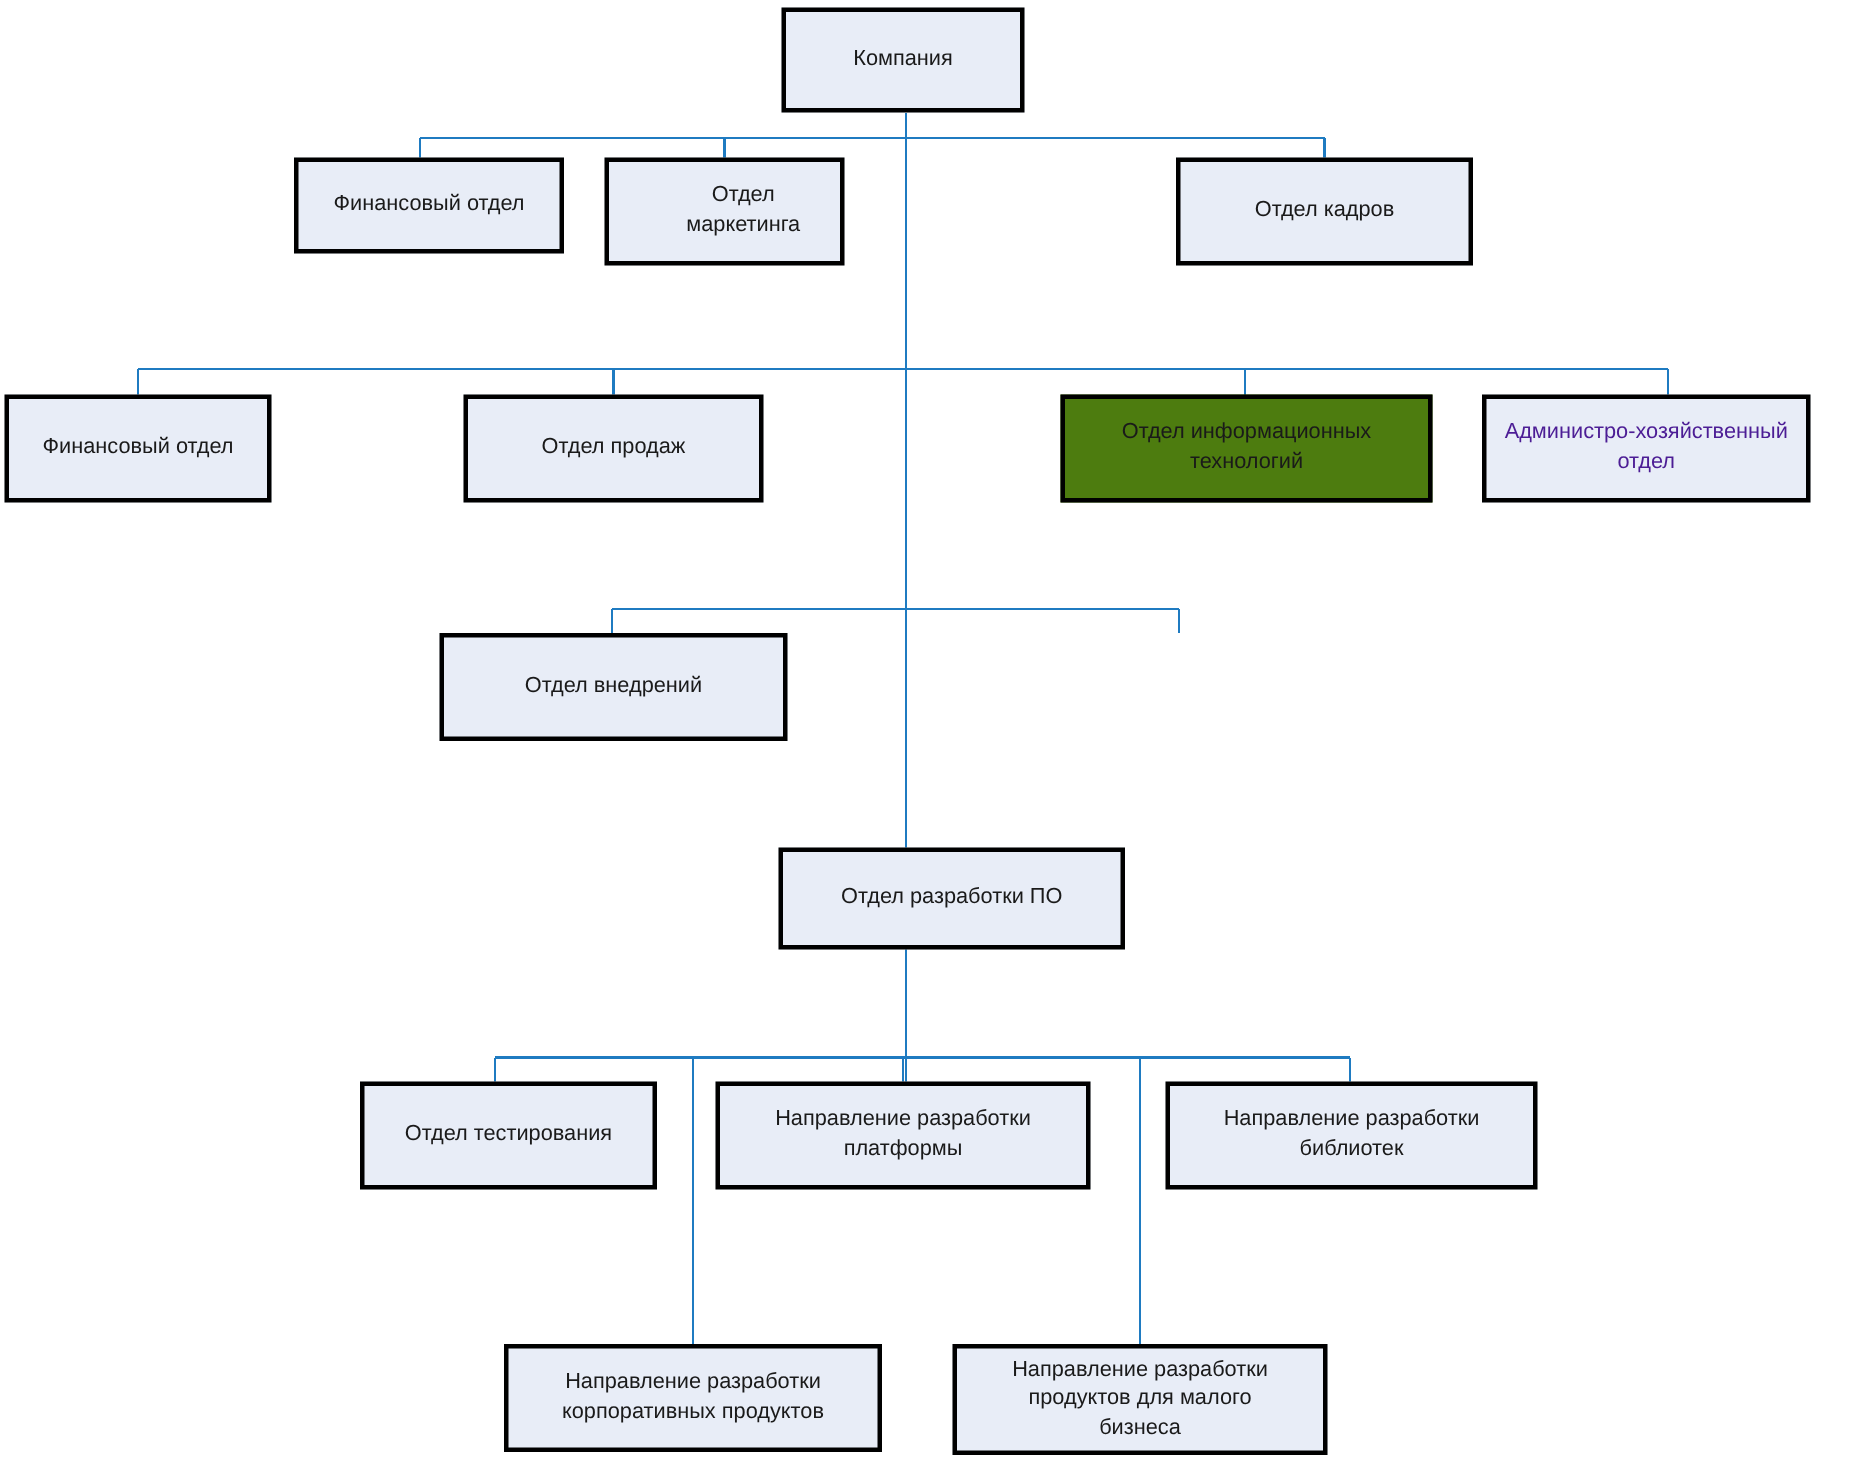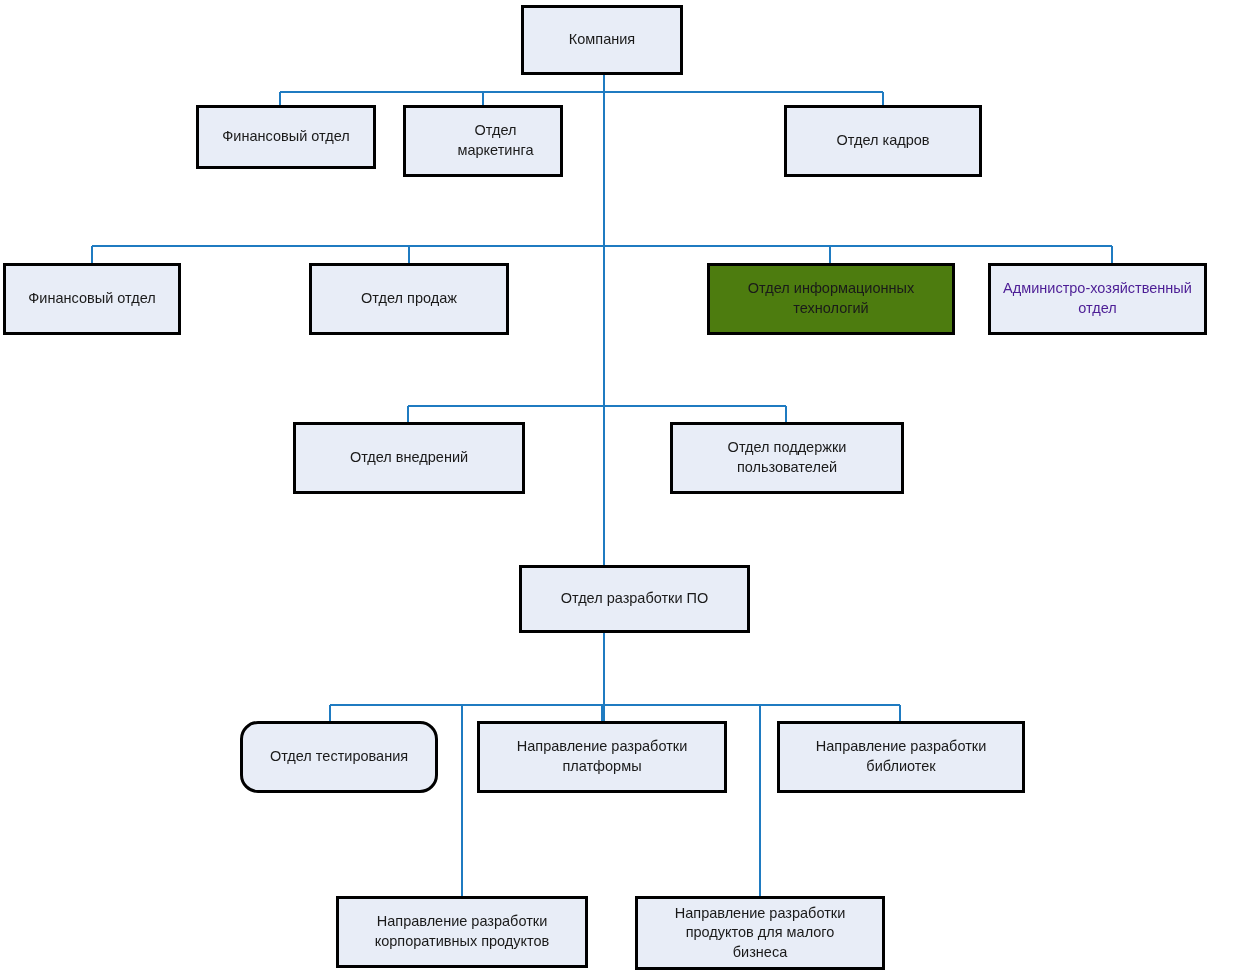--- a/index.html
+++ b/index.html
@@ -94,28 +94,24 @@
       <span class="node-label">Отдел информационных
 технологий</span>
     </div>
     <div class="node" style="left: 988px; top: 263px; width: 219px; height: 72px; background: rgb(232, 237, 247); border-color: rgb(0, 0, 0); color: #4c1d95;">
       <span class="node-label">Администро-хозяйственный
 отдел</span>
     </div>
     <div class="node" style="left: 293px; top: 422px; width: 232px; height: 72px; background: rgb(232, 237, 247); border-color: rgb(0, 0, 0); color: rgb(26, 26, 26);">
       <span class="node-label">Отдел внедрений</span>
     </div>
-    <div class="node" style="left: 670px; top: 422px; width: 234px; height: 72px; background: rgb(232, 237, 247); border-color: rgb(0, 0, 0); color: rgb(26, 26, 26);">
-      <span class="node-label">Отдел поддержки
-пользователей</span>
-    </div>
     <div class="node" style="left: 487px; top: 565px; width: 231px; height: 68px; background: rgb(232, 237, 247); border-color: rgb(0, 0, 0); color: rgb(26, 26, 26); margin-left: 32px;">
       <span class="node-label">Отдел разработки ПО</span>
     </div>
-    <div class="node" style="left: 240px; top: 721px; width: 198px; height: 72px; background: rgb(232, 237, 247); border-color: rgb(0, 0, 0); color: rgb(26, 26, 26); border-radius: 18px;">
+    <div class="node" style="left: 240px; top: 721px; width: 198px; height: 72px; background: rgb(232, 237, 247); border-color: rgb(0, 0, 0); color: rgb(26, 26, 26);">
       <span class="node-label">Отдел тестирования</span>
     </div>
     <div class="node" style="left: 477px; top: 721px; width: 250px; height: 72px; background: rgb(232, 237, 247); border-color: rgb(0, 0, 0); color: rgb(26, 26, 26);">
       <span class="node-label">Направление разработки
 платформы</span>
     </div>
     <div class="node" style="left: 777px; top: 721px; width: 248px; height: 72px; background: rgb(232, 237, 247); border-color: rgb(0, 0, 0); color: rgb(26, 26, 26);">
       <span class="node-label">Направление разработки
 библиотек</span>
     </div>

